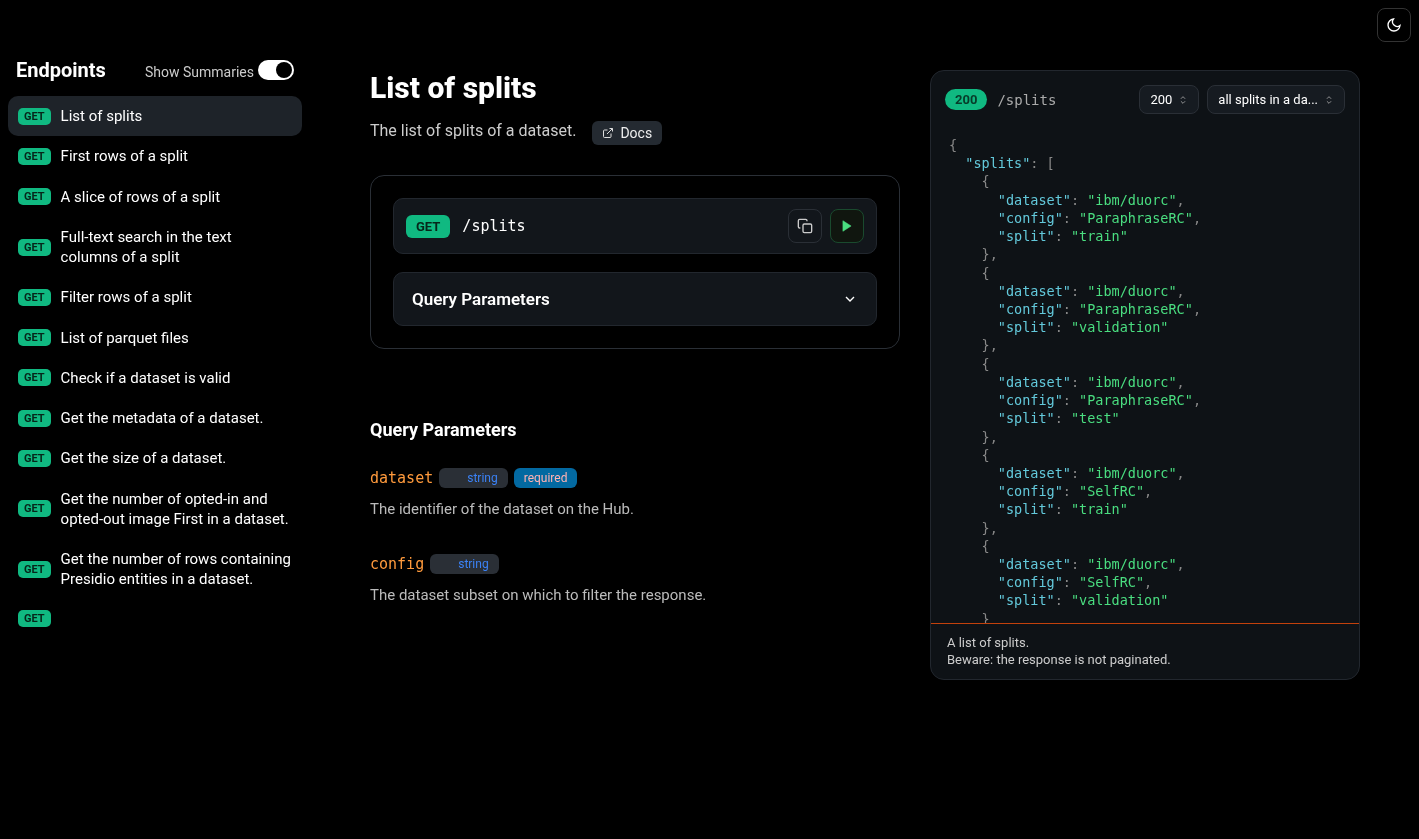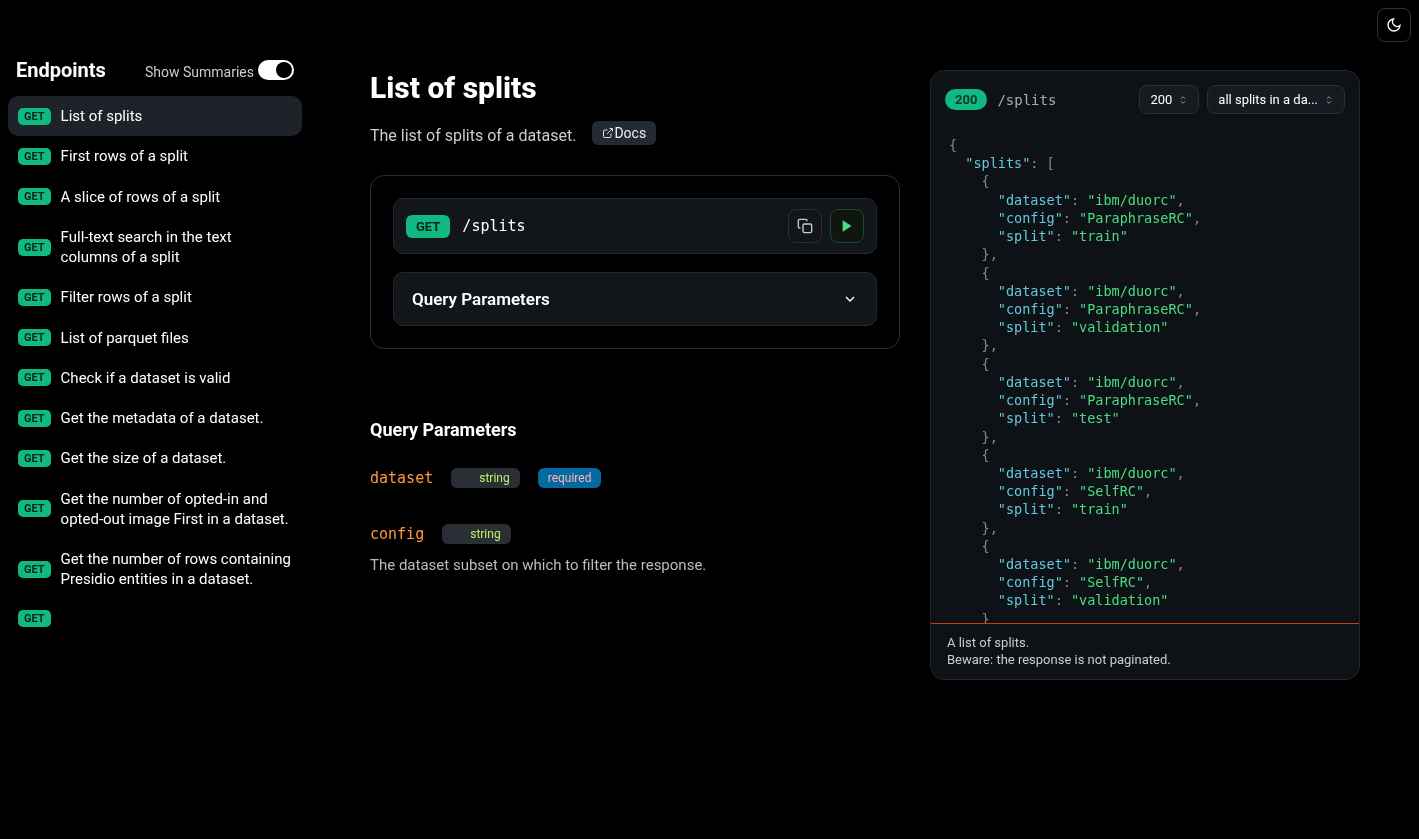--- a/index.html
+++ b/index.html
@@ -50,23 +50,23 @@
 .method-badge {
   font-size: 11px; font-weight: 700; padding: 2px 6px; border-radius: 5px;
   background: #10b981; color: #06261a; flex-shrink: 0;
 }
 .endpoint-item .label { line-height: 1.35; }
 .main {
   flex: 1; display: flex; gap: 30px; padding: 70px 55px 20px 60px;
 }
 .center { flex: 0 0 530px; }
 .page-title { font-size: 30px; font-weight: 800; margin-bottom: 16px; }
-.description-row { display: flex; align-items: flex-end; gap: 16px; font-size: 16px; color: #ccc; margin-bottom: 30px; }
+.description-row { display: flex; align-items: flex-start; gap: 16px; font-size: 16px; color: #ccc; margin-bottom: 30px; }
 .docs-btn {
-  display: inline-flex; align-items: center; 
+  display: inline-flex; align-items: center; gap: 6px;
   background: #242a31; padding: 4px 10px; border-radius: 6px;
   font-size: 14px; color: #eee; cursor: pointer;
 }
 .request-box {
   border: 1px solid #2a2f36; border-radius: 14px; padding: 22px;
 }
 .endpoint-bar {
   background: #12161b; border: 1px solid #22272e; border-radius: 10px;
   padding: 10px 12px; display: flex; align-items: center; gap: 12px;
 }
@@ -80,24 +80,24 @@
 .icon-btn.primary { background: #10160f; border-color: #1a4a2e; }
 .icon-btn.primary svg { stroke: #4ade80; fill: #4ade80; }
 .qp-collapse {
   background: #12161b; border: 1px solid #22272e; border-radius: 10px;
   padding: 16px 18px; margin-top: 18px; display: flex; justify-content: space-between; align-items: center;
   font-size: 17px; font-weight: 600; cursor: pointer;
 }
 .qp-section { margin-top: 70px; }
 .qp-heading { font-size: 18px; font-weight: 700; margin-bottom: 28px; }
 .param-row { margin-bottom: 36px; }
-.param-head { display: flex; align-items: center; gap: 18px; margin-bottom: 12px; }
+.param-head { display: flex; align-items: center; gap: 6px; margin-bottom: 12px; }
 .param-name { font-family: ui-monospace,Menlo,monospace; font-size: 15px; color: #ff9a3c; }
 .pill { font-size: 12px; padding: 3px 10px; border-radius: 6px; }
-.pill-type { background: #2a2f36; color: #bef264; padding-left: 28px; }
+.pill-type { background: #2a2f36; color: #3b82f6; padding-left: 28px; }
 .pill-req { background: #0369a1; color: #ffb3b3; }
 .param-desc { font-size: 15px; color: #bbb; }
 .response {
   flex: 0 0 430px; background: #0e1216; border: 1px solid #22272e; border-radius: 14px;
   display: flex; flex-direction: column; height: 610px;
 }
 .response-header {
   display: flex; align-items: center; gap: 10px; padding: 14px; text-align: center;
 }
 .status-pill { background: #10b981; color: #073b29; font-weight: 700; font-size: 13px; padding: 3px 10px; border-radius: 999px; }
@@ -237,20 +237,21 @@
 
       <div class="qp-section">
         <div class="qp-heading">Query Parameters</div>
         <div id="params-list">
             <div class="param-row">
               <div class="param-head">
                 <span class="param-name">dataset</span>
                 <span class="pill pill-type">string</span>
                 <span class="pill pill-req">required</span>
               </div>
+              <div class="param-desc">The identifier of the dataset on the Hub.</div>
             </div>
             <div class="param-row">
               <div class="param-head">
                 <span class="param-name">config</span>
                 <span class="pill pill-type">string</span>
               </div>
               <div class="param-desc">The dataset subset on which to filter the response.</div>
             </div>
           </div>
       </div>

